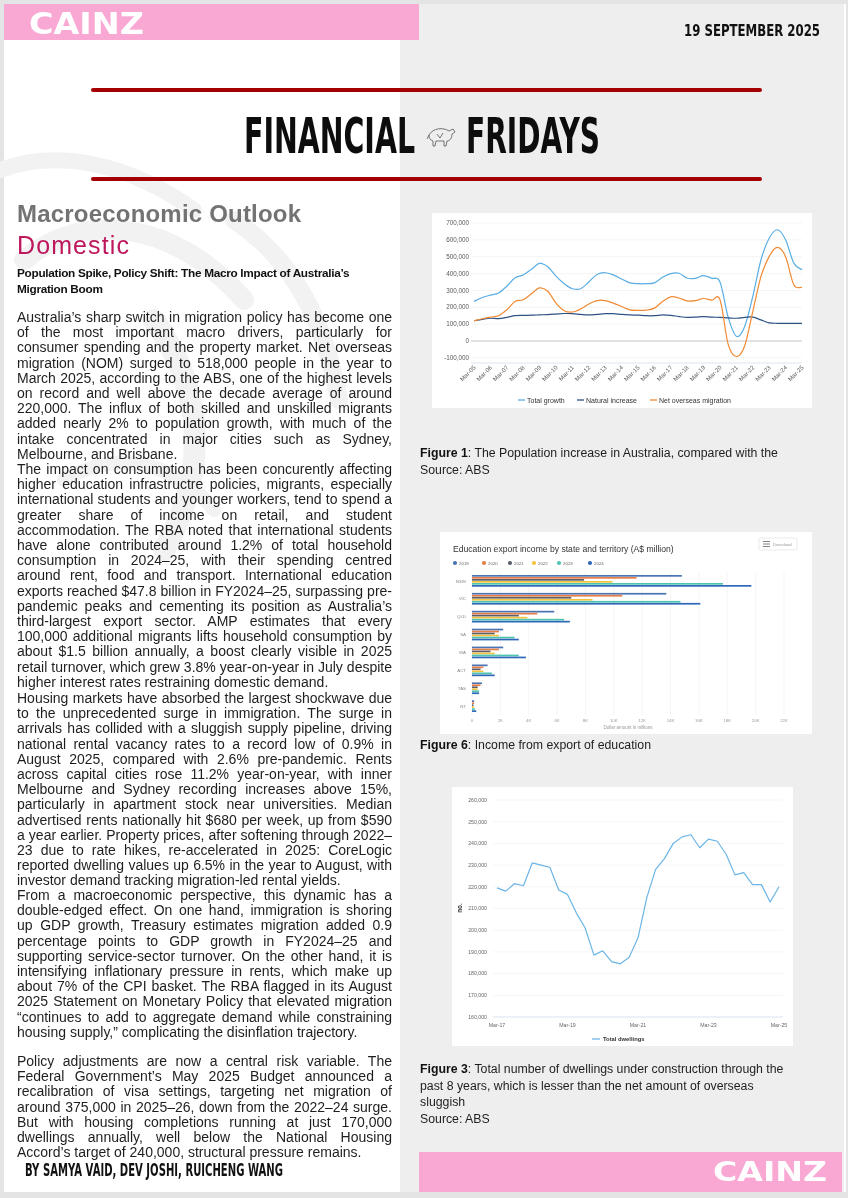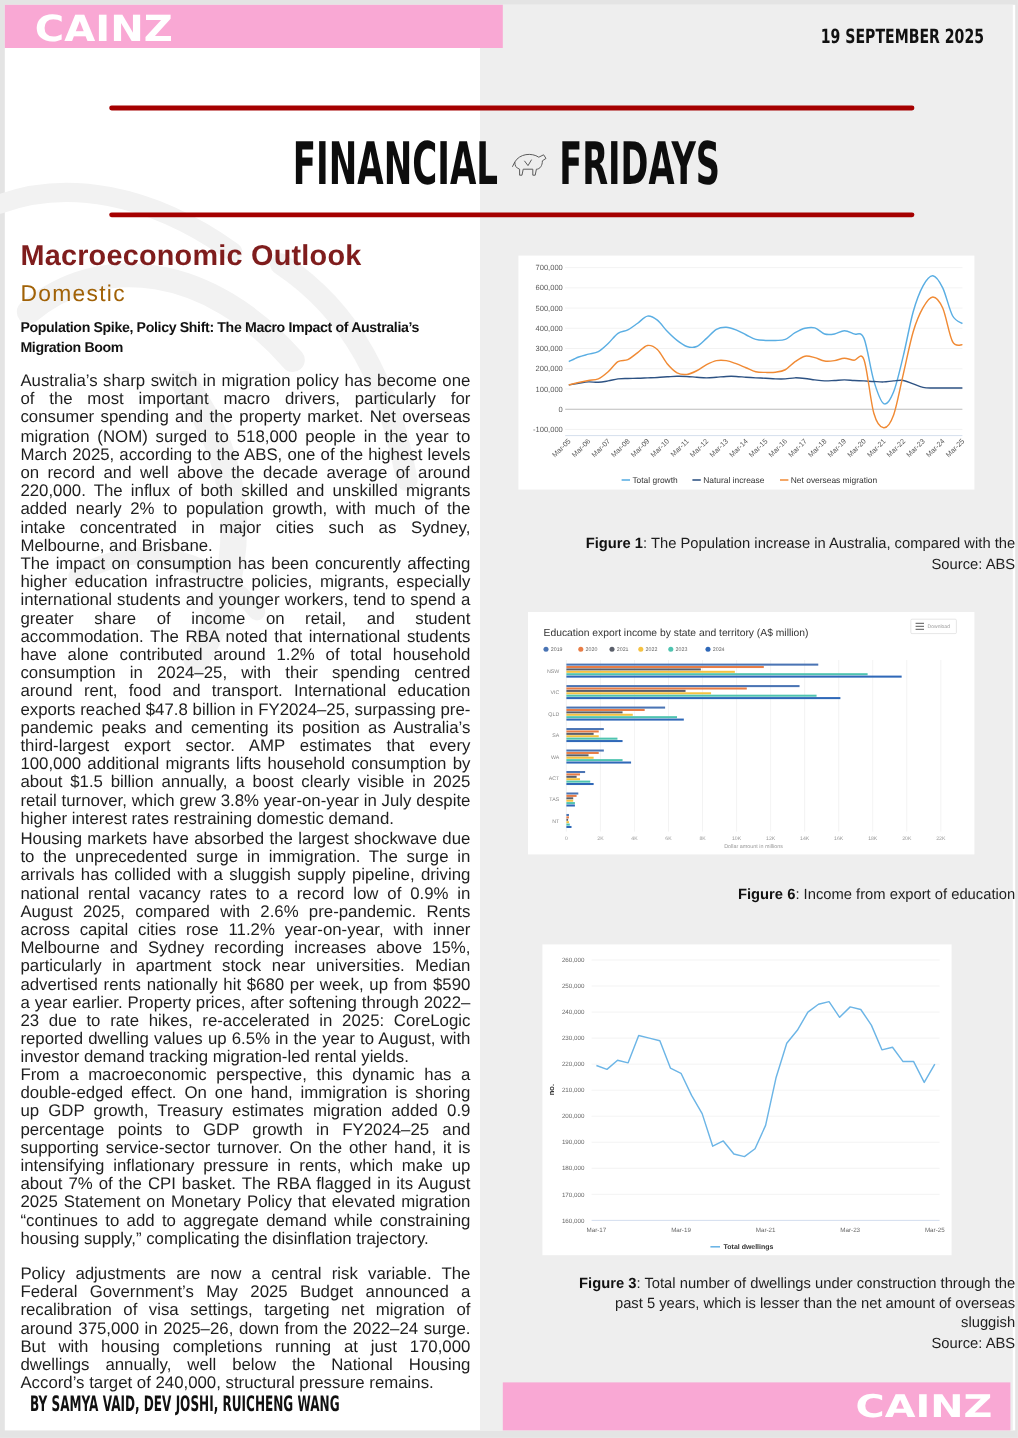--- a/index.html
+++ b/index.html
@@ -6,26 +6,26 @@
 html,body{width:848px;height:1198px;overflow:hidden;background:#e4e4e4}
 body{position:relative;font-family:"Liberation Sans",sans-serif;color:#1a1a1a}
 .abs{position:absolute}
 #sheet{left:4px;top:4px;width:842px;height:1188px;background:#ffffff}
 #right-col{left:400px;top:4px;width:444px;height:1188px;background:#eeeeee}
 .redbar{background:#f9a8d4}
 .rule{height:4px;border-radius:2px;background:#a50000}
 svg{overflow:visible}
 svg text{font-family:"Liberation Sans",sans-serif}
 .cond{font-family:"DejaVu Sans",sans-serif;font-weight:bold}
-.h-section{left:17px;top:202px;font-weight:bold;font-size:24px;line-height:24px;color:#7f1d1d;letter-spacing:0.2px;white-space:nowrap}
-.h-sub{left:17px;top:234px;font-size:19px;line-height:23px;color:#a16207;letter-spacing:1.1px;white-space:nowrap}
+.h-section{left:17px;top:202px;font-weight:bold;font-size:24px;line-height:24px;color:#737373;letter-spacing:0.2px;white-space:nowrap}
+.h-sub{left:17px;top:234px;font-size:25px;line-height:23px;color:#be185d;letter-spacing:1.1px;white-space:nowrap}
 .headline{left:17px;top:265px;width:382px;font-weight:bold;font-size:11.8px;line-height:16px;letter-spacing:-0.3px;color:#111}
 .para{left:17px;width:375px;font-size:14px;line-height:15.2px;text-align:justify;color:#1e1e1e}
 .panel{background:#ffffff}
-.caption{left:436px;width:410px;text-align:right;font-size:12.3px;line-height:16.6px;color:#1e1e1e}
+.caption{left:420px;width:410px;text-align:left;font-size:12.3px;line-height:16.6px;color:#1e1e1e}
 .caption div{white-space:nowrap}
 .caption b{font-weight:bold;color:#111}
 </style>
 </head>
 <body>
 
 <div id="sheet" class="abs"></div>
 <div id="right-col" class="abs"></div>
 
 <svg class="abs" style="left:4px;top:150px" width="396" height="520">
@@ -131,21 +131,21 @@
         <line x1="218" x2="225" y1="187" y2="187" stroke="#f08a34" stroke-width="1.3"></line>
         <text x="227" y="189.5" font-size="7" fill="#333333">Net overseas migration</text>
       </g>
     </svg>
 </div>
 <div class="abs caption" style="top:445px">
   <div><b>Figure 1</b><span>: The Population increase in Australia, compared with the</span></div>
   <div>Source: ABS</div>
 </div>
 
-<div class="abs panel" style="left:440px;top:510px;width:372px;height:202px">
+<div class="abs panel" style="left:440px;top:532px;width:372px;height:202px">
   <svg id="fig2-svg" width="372" height="202">
       <text x="13" y="20" font-size="8.6" fill="#333333">Education export income by state and territory (A$ million)</text>
       <g>
         <rect x="319" y="6" width="38" height="12" rx="1" fill="#ffffff" stroke="#dcdcdc" stroke-width="0.6"></rect>
         <g>
           <line x1="323" x2="330" y1="9.5" y2="9.5" stroke="#777777" stroke-width="0.9"></line>
           <line x1="323" x2="330" y1="12" y2="12" stroke="#777777" stroke-width="0.9"></line>
           <line x1="323" x2="330" y1="14.5" y2="14.5" stroke="#777777" stroke-width="0.9"></line>
         </g>
         <text x="333" y="13.6" font-size="4.2" fill="#999999">Download</text>
@@ -293,21 +293,21 @@
       <text x="327" y="240" text-anchor="middle" font-size="5.2" fill="#666666">Mar-25</text>
       <polyline points="45,100.88500000000002 53.8125,104.14000000000001 62.625,96.54500000000002 71.4375,98.715 80.25,75.93 89.0625,78.10000000000002 97.875,80.27000000000001 106.6875,103.055 115.5,107.39500000000001 124.3125,125.84 133.125,141.03 141.9375,168.155 150.75,163.815 159.5625,174.665 168.375,176.835 177.1875,170.325 186,150.79500000000002 194.8125,110.64999999999999 203.625,82.44 212.4375,71.59 221.25,56.39999999999998 230.0625,49.890000000000015 238.875,47.72 247.6875,60.73999999999998 256.5,52.06 265.3125,54.22999999999999 274.125,67.25 282.9375,87.86499999999998 291.75,85.695 300.5625,97.63 309.375,97.63 318.1875,114.99 327,99.80000000000001" fill="none" stroke="#6cb5e6" stroke-width="1.2" stroke-linejoin="round"></polyline>
       <g>
         <line x1="140" x2="148" y1="252" y2="252" stroke="#6cb5e6" stroke-width="1.3"></line>
         <text x="151" y="254" font-size="5.8" font-weight="bold" fill="#333333">Total dwellings</text>
       </g>
     </svg>
 </div>
 <div class="abs caption" style="top:1061px">
   <div><b>Figure 3</b><span>: Total number of dwellings under construction through the</span></div>
-  <div>past 5 years, which is lesser than the net amount of overseas</div>
+  <div>past 8 years, which is lesser than the net amount of overseas</div>
   <div>sluggish</div>
   <div>Source: ABS</div>
 </div>
 
 <div class="abs redbar" style="left:419px;top:1152px;width:423px;height:40px">
   <svg width="423" height="40">
     <text class="cond" x="294" y="29" font-size="26" fill="#ffffff" textLength="114" lengthAdjust="spacingAndGlyphs">CAINZ</text>
   </svg>
 </div>
 

